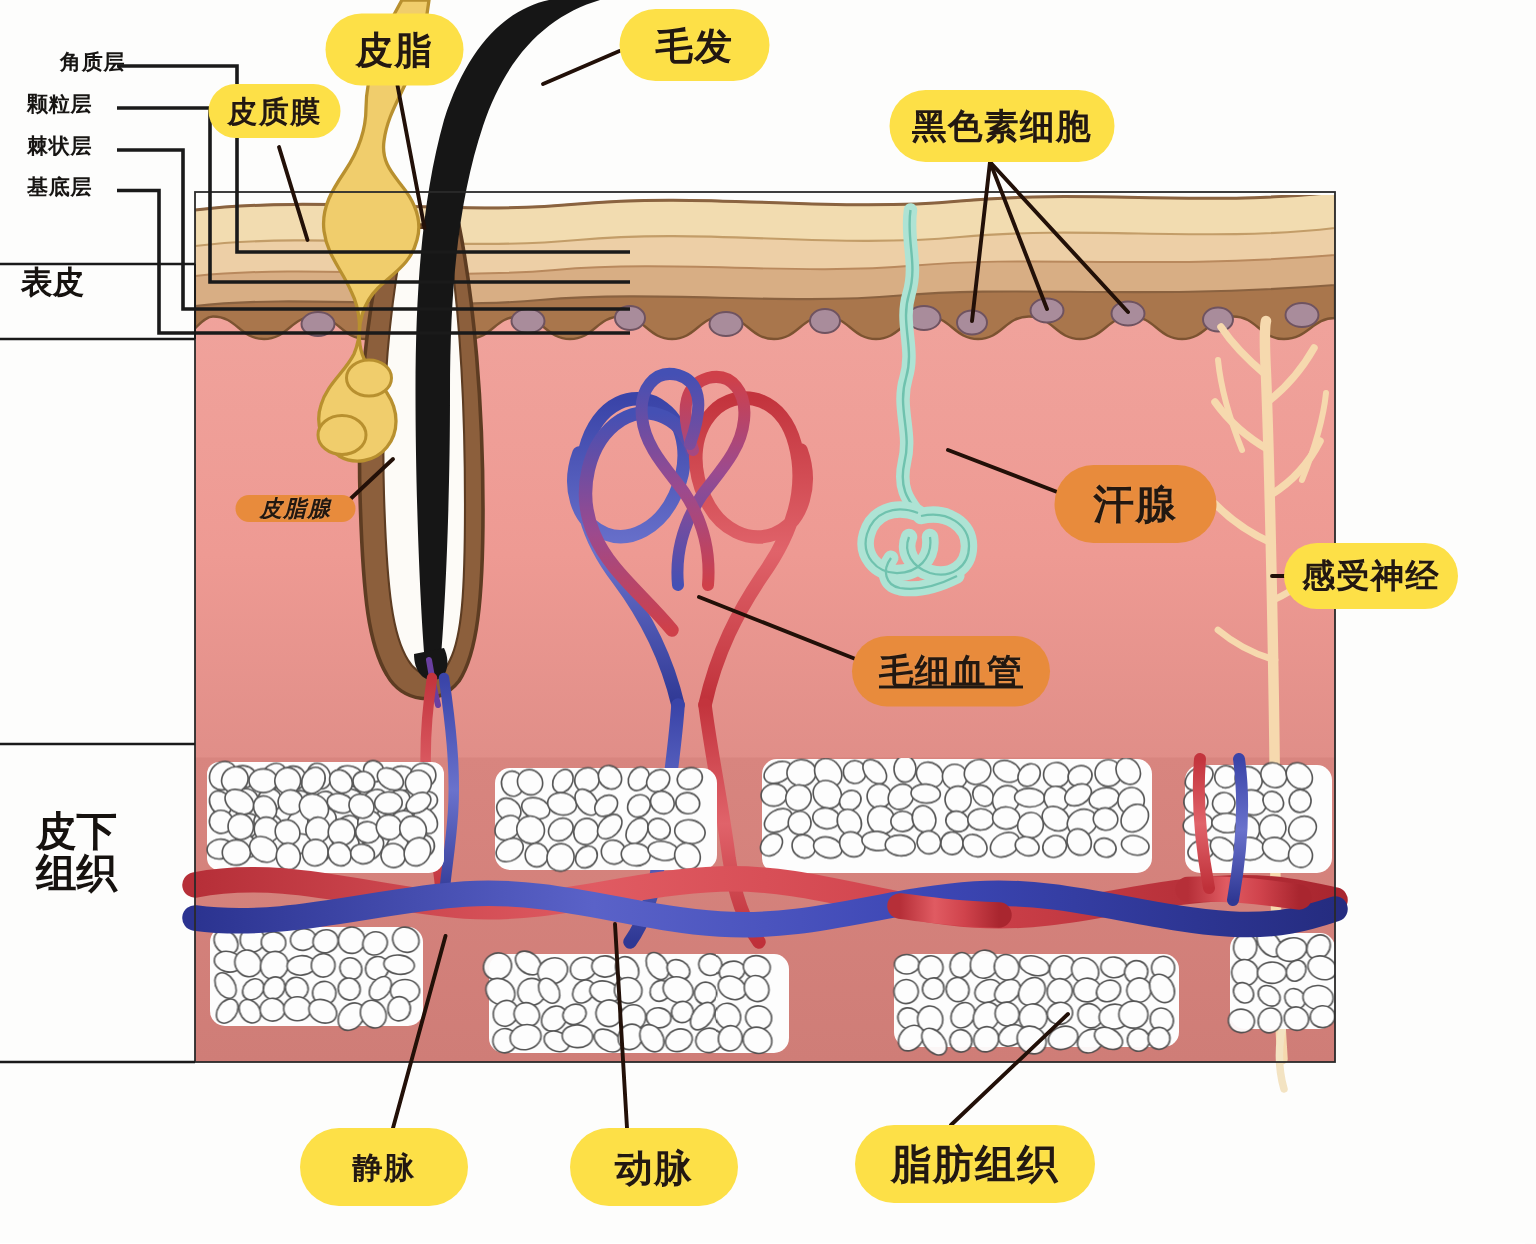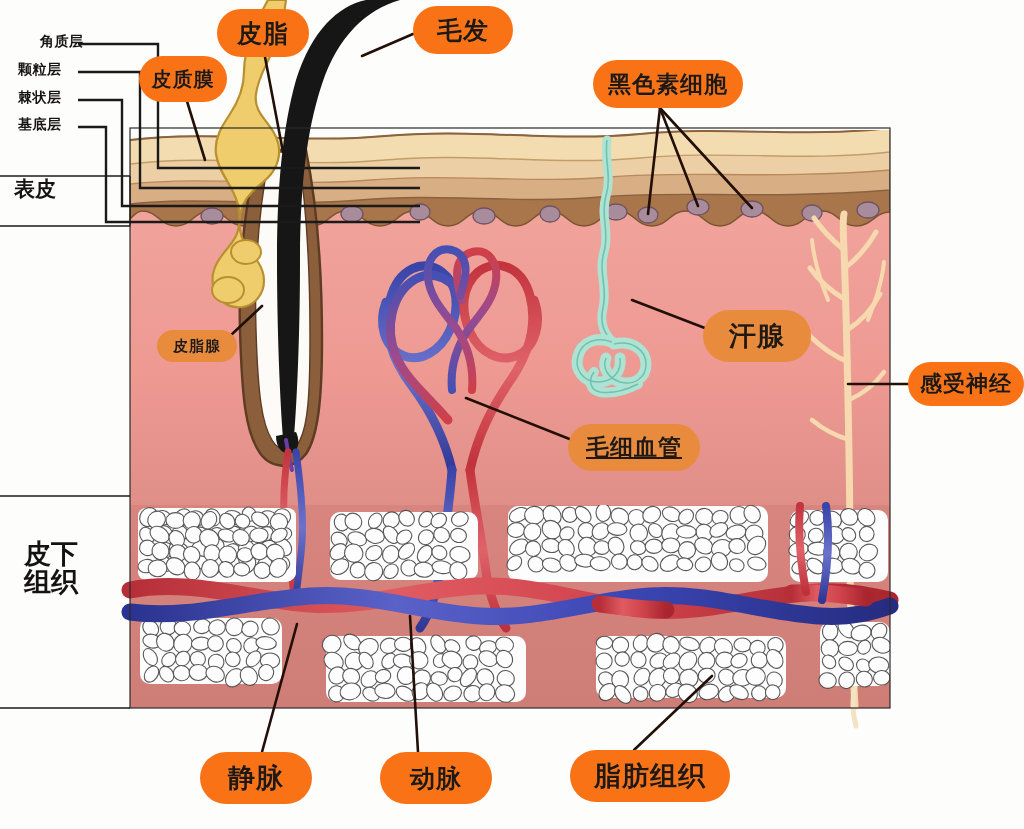--- a/index.html
+++ b/index.html
@@ -26,21 +26,21 @@
     display: flex;
     align-items: center;
     justify-content: center;
     border-radius: 999px;
     color: #231810;
     white-space: nowrap;
     letter-spacing: 1px;
     font-weight: 600;
     text-shadow: 0 0 1px rgba(255,255,255,0.25);
   }
-  .pill-yellow { background: #f97316; }
+  .pill-yellow { background: #fde047; }
   .pill-orange { background: #e88b3c; }
   .plain-label {
     position: absolute;
     color: #171513;
     white-space: nowrap;
     font-weight: 600;
   }
   .small-label { font-size: 13px; letter-spacing: 0.5px; }
   .side-label {
     position: absolute;
@@ -673,45 +673,45 @@
     <div class="plain-label small-label" style="left:18px; top:61px; font-size:14px;">颗粒层</div>
     <div class="plain-label small-label" style="left:18px; top:89px; font-size:14px;">棘状层</div>
     <div class="plain-label small-label" style="left:18px; top:116px; font-size:14px;">基底层</div>
   </div>
 
   <div class="side-label" style="left:14px; top:178px; font-size:21px;">表皮</div>
   <div class="side-label" style="left:24px; top:540px; font-size:27px;"><span>皮下
 组织</span></div>
 
   <div id="callout-root">
-      <div class="pill pill-yellow" style="left: 139px; top: 56px; width: 88px; height: 46px; font-size: 20px;">
+      <div class="pill pill-yellow" style="left: 139px; top: 56px; width: 88px; height: 36px; font-size: 20px;">
         <span>皮质膜</span>
       </div>
       <div class="pill pill-yellow" style="left: 217px; top: 9px; width: 92px; height: 48px; font-size: 25px;">
         <span>皮脂</span>
       </div>
       <div class="pill pill-yellow" style="left: 413px; top: 6px; width: 100px; height: 48px; font-size: 25px; align-items: center;">
         <span>毛发</span>
       </div>
       <div class="pill pill-yellow" style="left: 593px; top: 60px; width: 150px; height: 48px; font-size: 23px;">
         <span>黑色素细胞</span>
       </div>
       <div class="pill pill-orange" style="left: 703px; top: 310px; width: 108px; height: 52px; font-size: 27px;">
         <span>汗腺</span>
       </div>
-      <div class="pill pill-orange" style="left: 157px; top: 330px; width: 80px; height: 32px; font-size: 15px;">
+      <div class="pill pill-orange" style="left: 157px; top: 330px; width: 80px; height: 18px; font-size: 15px; font-style: italic;">
         <span>皮脂腺</span>
       </div>
       <div class="pill pill-orange" style="left: 568px; top: 424px; width: 132px; height: 47px; font-size: 23px; text-decoration: underline;">
         <span>毛细血管</span>
       </div>
-      <div class="pill pill-yellow" style="left: 908px; top: 362px; width: 116px; height: 44px; font-size: 22px;">
+      <div class="pill pill-yellow" style="left: 856px; top: 362px; width: 116px; height: 44px; font-size: 22px;">
         <span>感受神经</span>
       </div>
-      <div class="pill pill-yellow" style="left: 200px; top: 752px; width: 112px; height: 52px; font-size: 27px;">
+      <div class="pill pill-yellow" style="left: 200px; top: 752px; width: 112px; height: 52px; font-size: 20px;">
         <span>静脉</span>
       </div>
       <div class="pill pill-yellow" style="left: 380px; top: 752px; width: 112px; height: 52px; font-size: 25px;">
         <span>动脉</span>
       </div>
       <div class="pill pill-yellow" style="left: 570px; top: 750px; width: 160px; height: 52px; font-size: 27px;">
         <span>脂肪组织</span>
       </div>
     </div>
 

